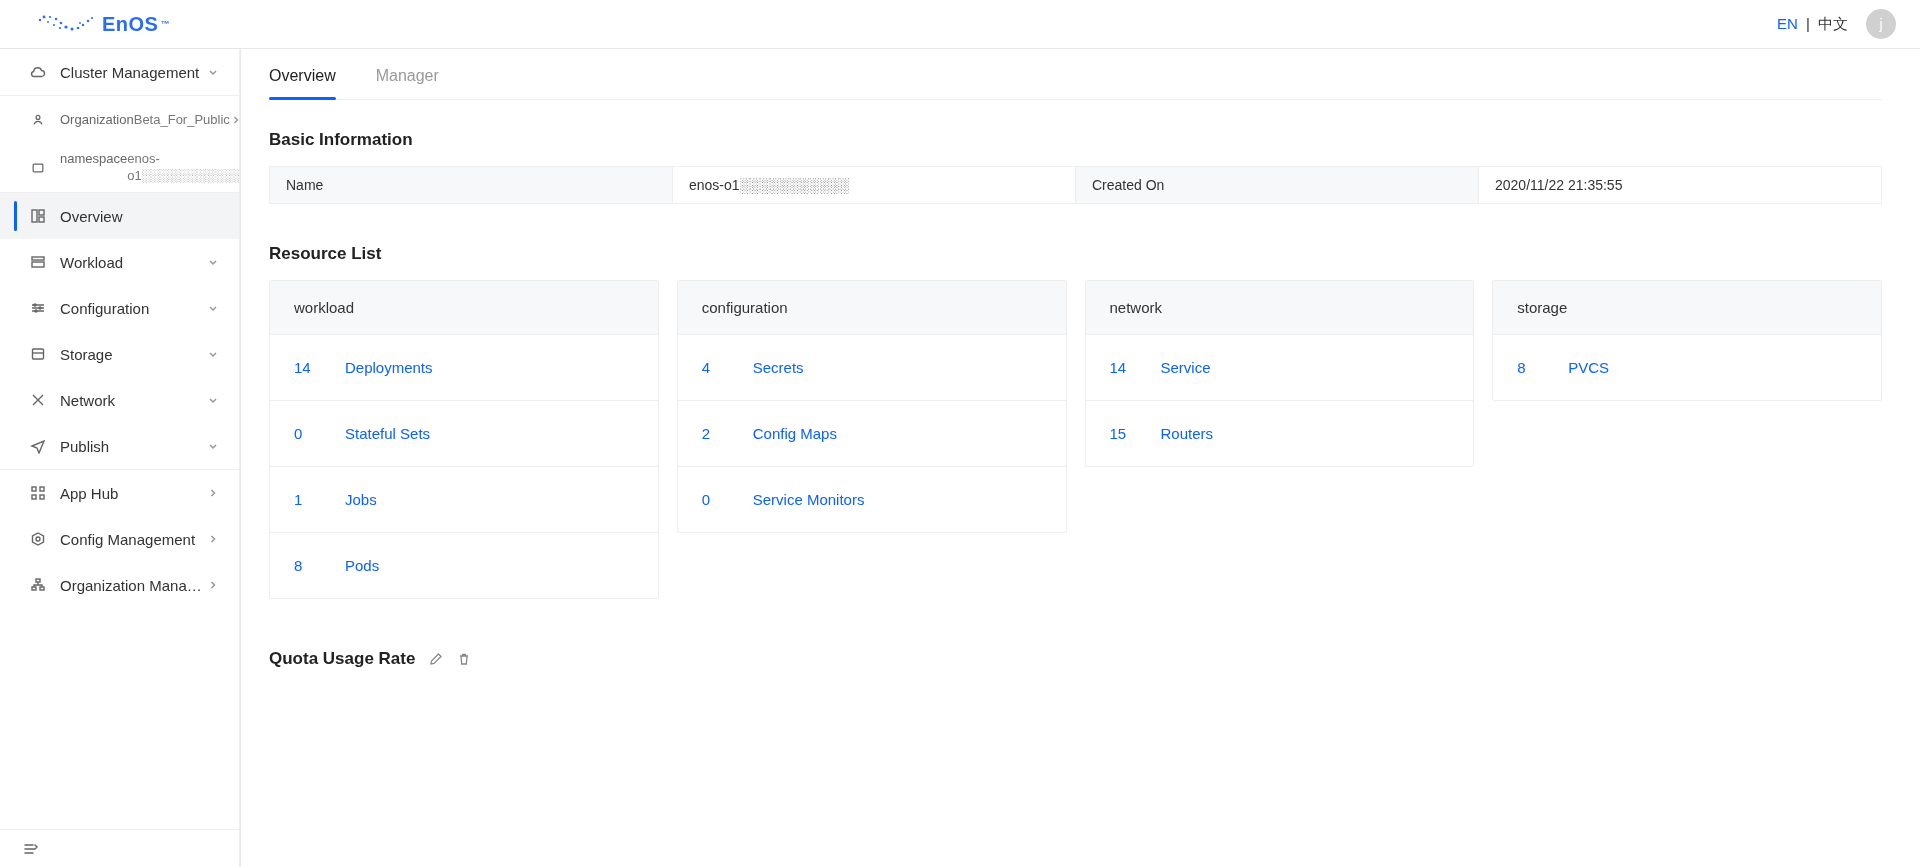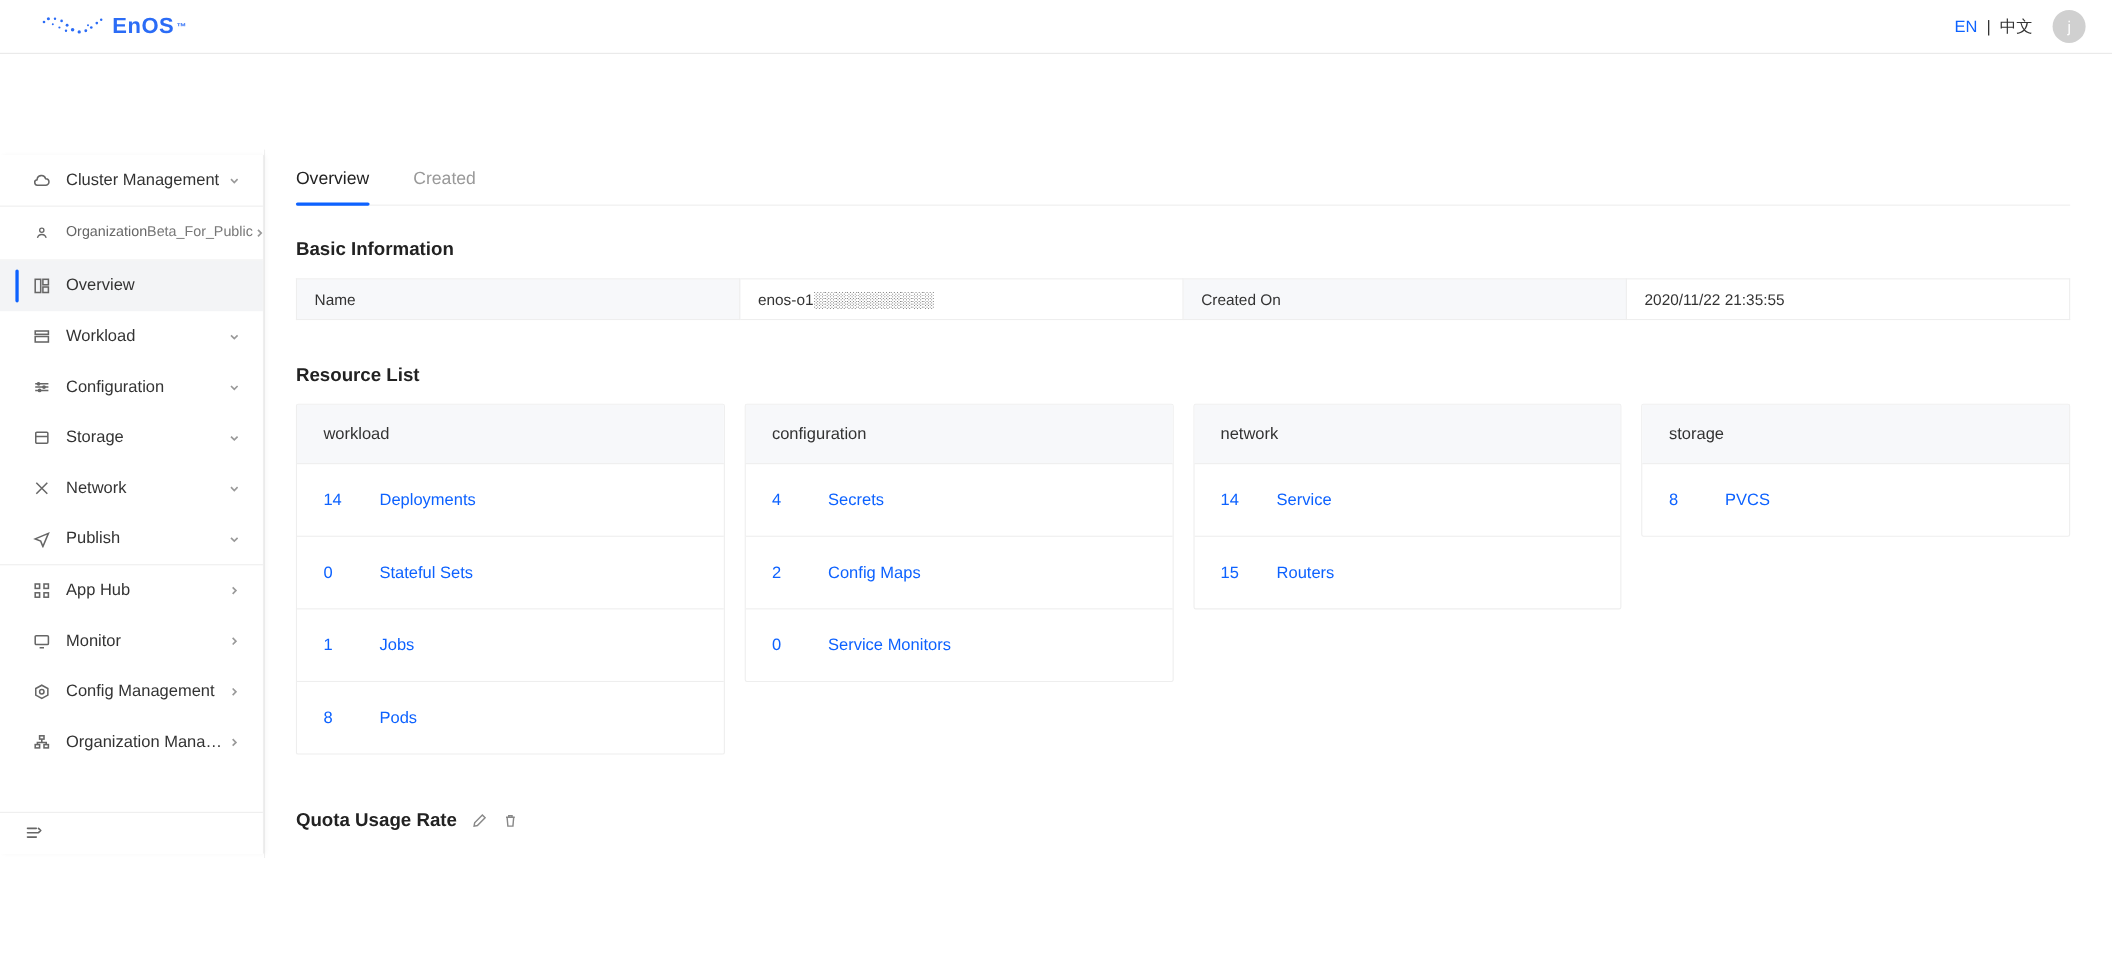--- a/index.html
+++ b/index.html
@@ -47,21 +47,20 @@
     background: #d0d0d0; color:#fff;
     display: inline-flex; align-items: center; justify-content: center;
     font-size: 14px;
   }
 
   
   .app-body {
     display: flex;
     height: calc(100% - 49px);
     width: 100%;
-    align-items: center;
   }
 
   
   .sidebar {
     width: 240px;
     flex-shrink: 0;
     border-right: 1px solid #eee;
     box-shadow: 2px 0 4px rgba(0,0,0,0.03);
     display: flex;
     flex-direction: column;
@@ -292,20 +291,36 @@
           <span class="line1">Organization</span>
           <span class="line2">Beta_For_Public</span>
         </span>
         <span class="chev">
           <svg viewBox="0 0 12 12" width="12" height="12" fill="none" stroke="currentColor" stroke-width="1.5">
               <path d="M4.5 3l3 3-3 3"></path>
             </svg>
         </span>
       </div>
 
+      <div class="sb-item sb-sub">
+        <span class="sb-icon">
+          <svg viewBox="0 0 16 16" width="14" height="14" fill="none" stroke="currentColor" stroke-width="1.4">
+            <rect x="2.5" y="3.5" width="11" height="9" rx="1"></rect>
+          </svg>
+        </span>
+        <span class="sb-sub-inner">
+          <span class="line1">namespace</span>
+          <span class="line2">enos-o1░░░░░░░░░░░</span>
+        </span>
+        <span class="chev">
+          <svg viewBox="0 0 12 12" width="12" height="12" fill="none" stroke="currentColor" stroke-width="1.5">
+              <path d="M4.5 3l3 3-3 3"></path>
+            </svg>
+        </span>
+      </div>
       <div class="sb-divider"></div>
 
       <div class="sb-item active">
         <span class="sb-icon">
           <svg viewBox="0 0 16 16" width="16" height="16" fill="none" stroke="currentColor" stroke-width="1.4">
             <rect x="2" y="2" width="5" height="12"></rect>
               <rect x="9" y="2" width="5" height="5"></rect>
               <rect x="9" y="9" width="5" height="5"></rect>
           </svg>
         </span>
@@ -398,34 +413,20 @@
           </svg>
         </span>
         <span class="sb-label">App Hub</span>
         <span class="chev">
           <svg viewBox="0 0 12 12" width="12" height="12" fill="none" stroke="currentColor" stroke-width="1.5">
               <path d="M4.5 3l3 3-3 3"></path>
             </svg>
         </span>
       </div>
 
-      <div class="sb-item">
-        <span class="sb-icon">
-          <svg viewBox="0 0 16 16" width="16" height="16" fill="none" stroke="currentColor" stroke-width="1.4">
-            <rect x="2" y="3" width="12" height="8" rx="1"></rect>
-              <path d="M6 14h4"></path>
-          </svg>
-        </span>
-        <span class="sb-label">Monitor</span>
-        <span class="chev">
-          <svg viewBox="0 0 12 12" width="12" height="12" fill="none" stroke="currentColor" stroke-width="1.5">
-              <path d="M4.5 3l3 3-3 3"></path>
-            </svg>
-        </span>
-      </div>
 
       <div class="sb-item">
         <span class="sb-icon">
           <svg viewBox="0 0 16 16" width="16" height="16" fill="none" stroke="currentColor" stroke-width="1.4">
             <polygon points="8,2 13.5,5 13.5,11 8,14 2.5,11 2.5,5"></polygon>
               <circle cx="8" cy="8" r="2"></circle>
           </svg>
         </span>
         <span class="sb-label">Config Management</span>
         <span class="chev">
@@ -462,21 +463,21 @@
     </div>
   </div>
 
   <div class="main">
 
     <div class="tabs">
       <div class="tab active">
         <span>Overview</span>
       </div>
       <div class="tab">
-        <span>Created</span>
+        <span>Manager</span>
       </div>
     </div>
 
     <h2 class="section-title">Basic Information</h2>
     <table class="info-table">
       <tbody>
           <tr>
         <td class="label">Name</td>
         <td class="value">enos-o1░░░░░░░░░░░</td>
         <td class="label">Created On</td>

